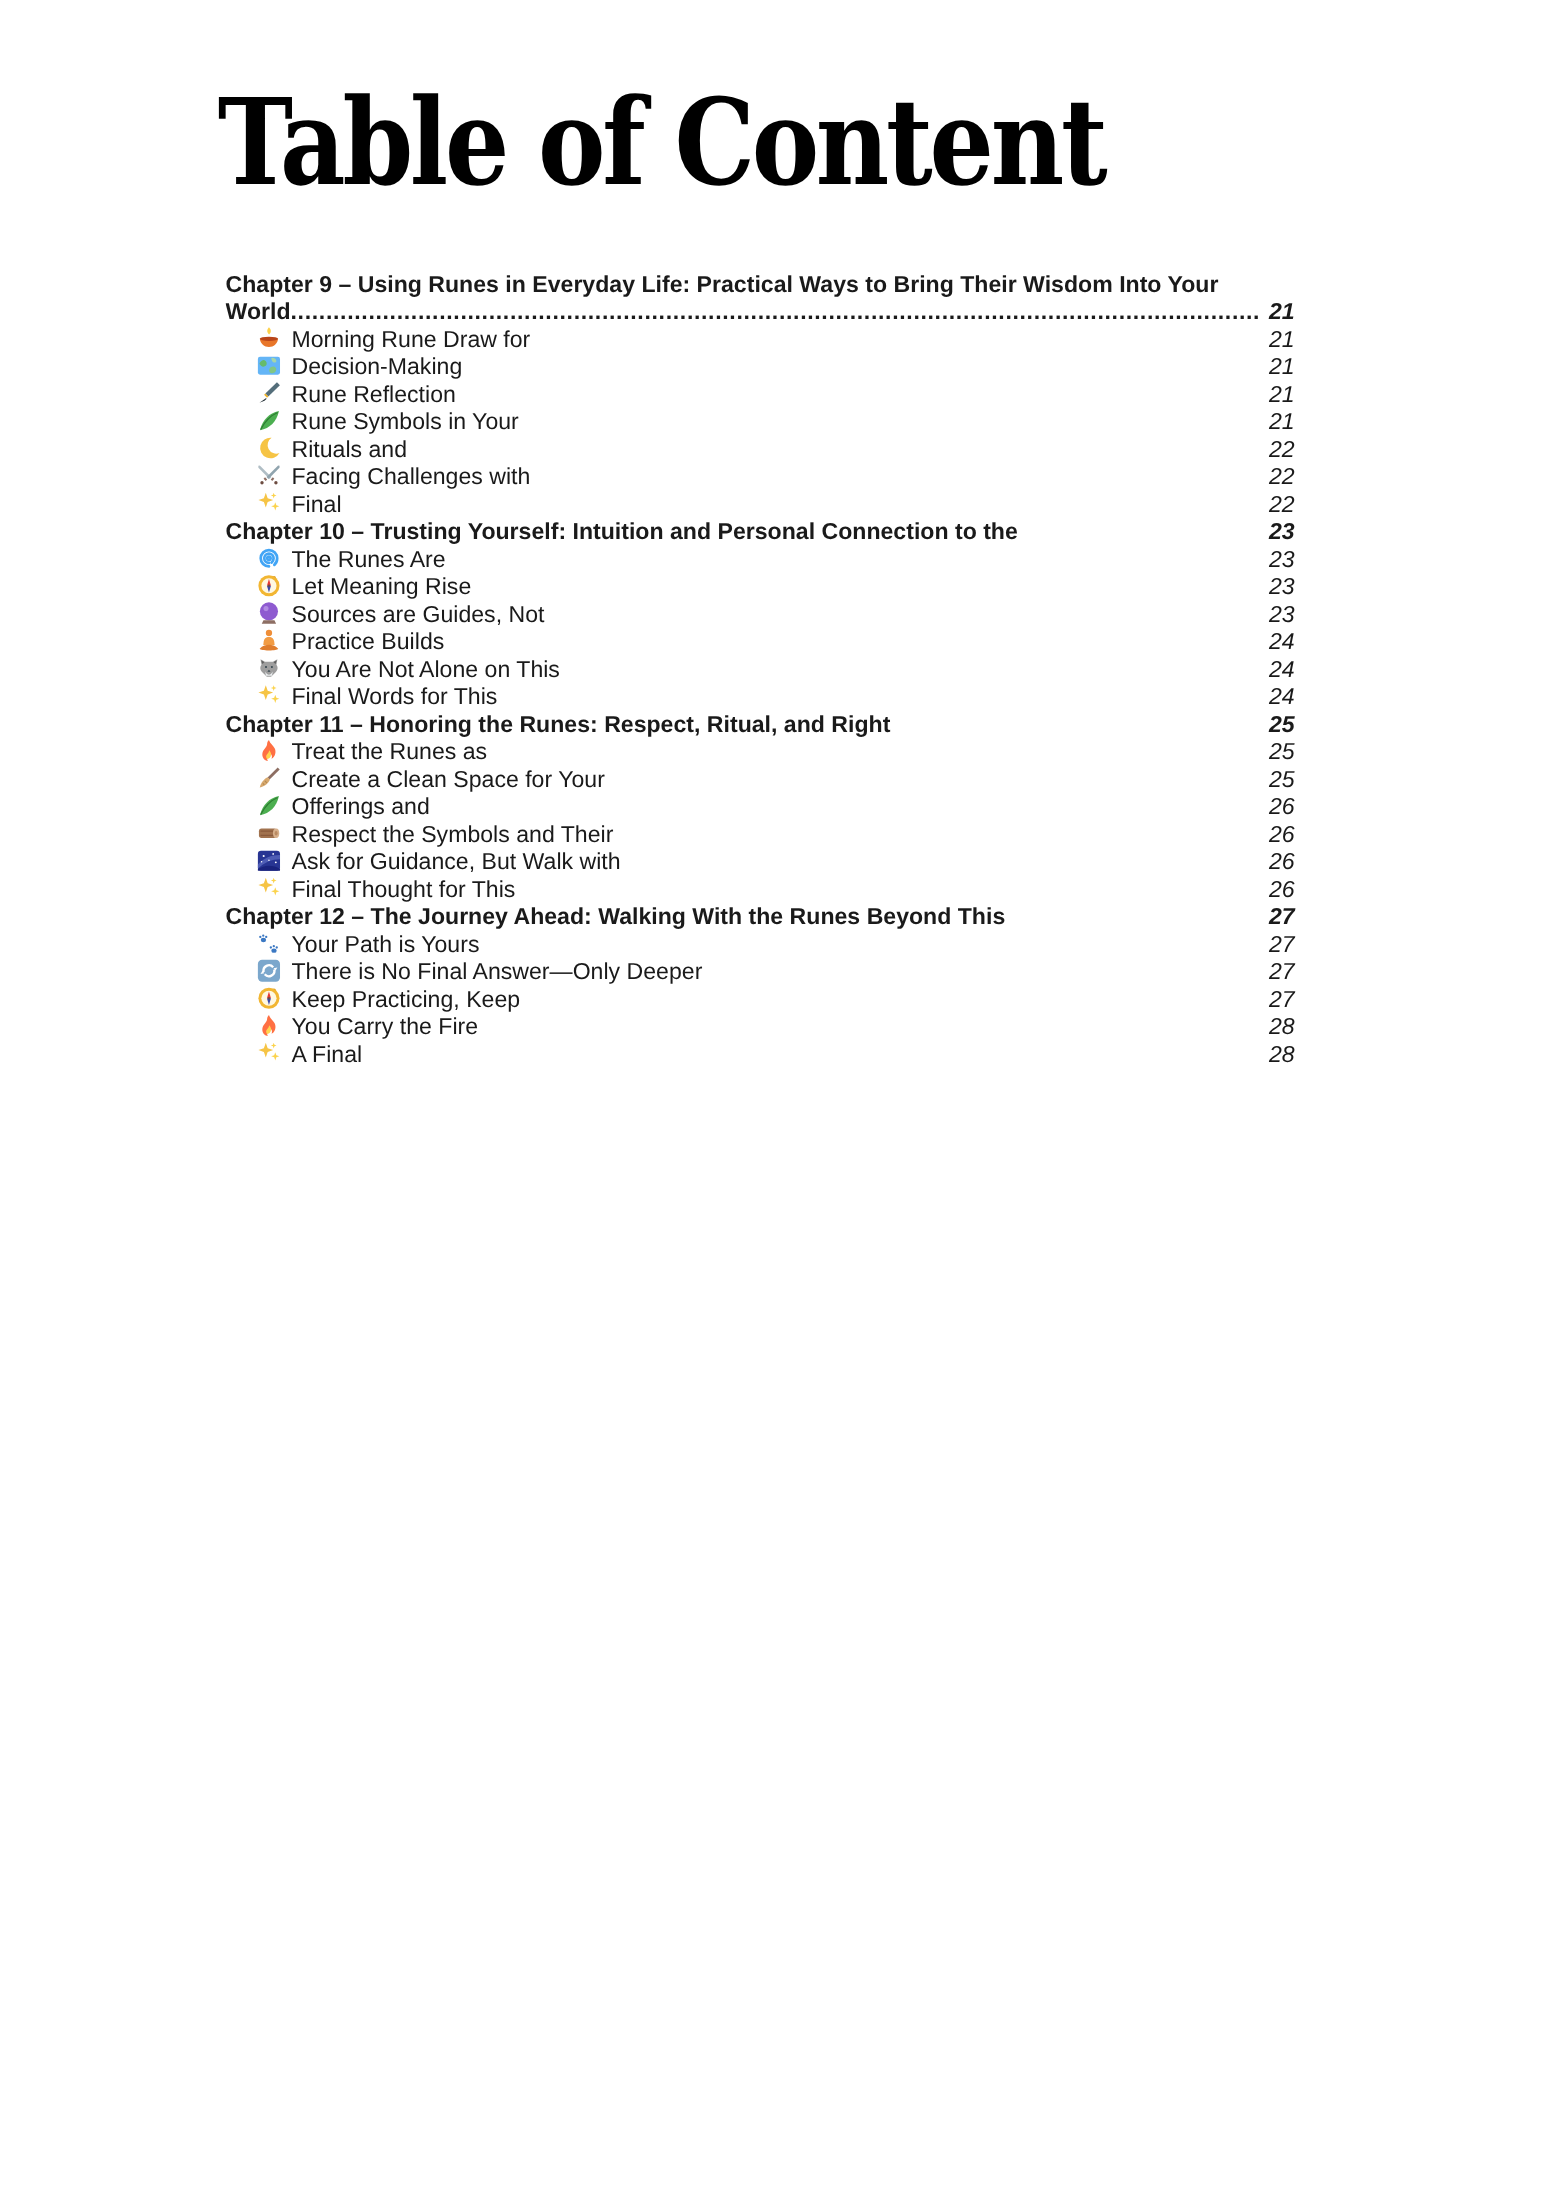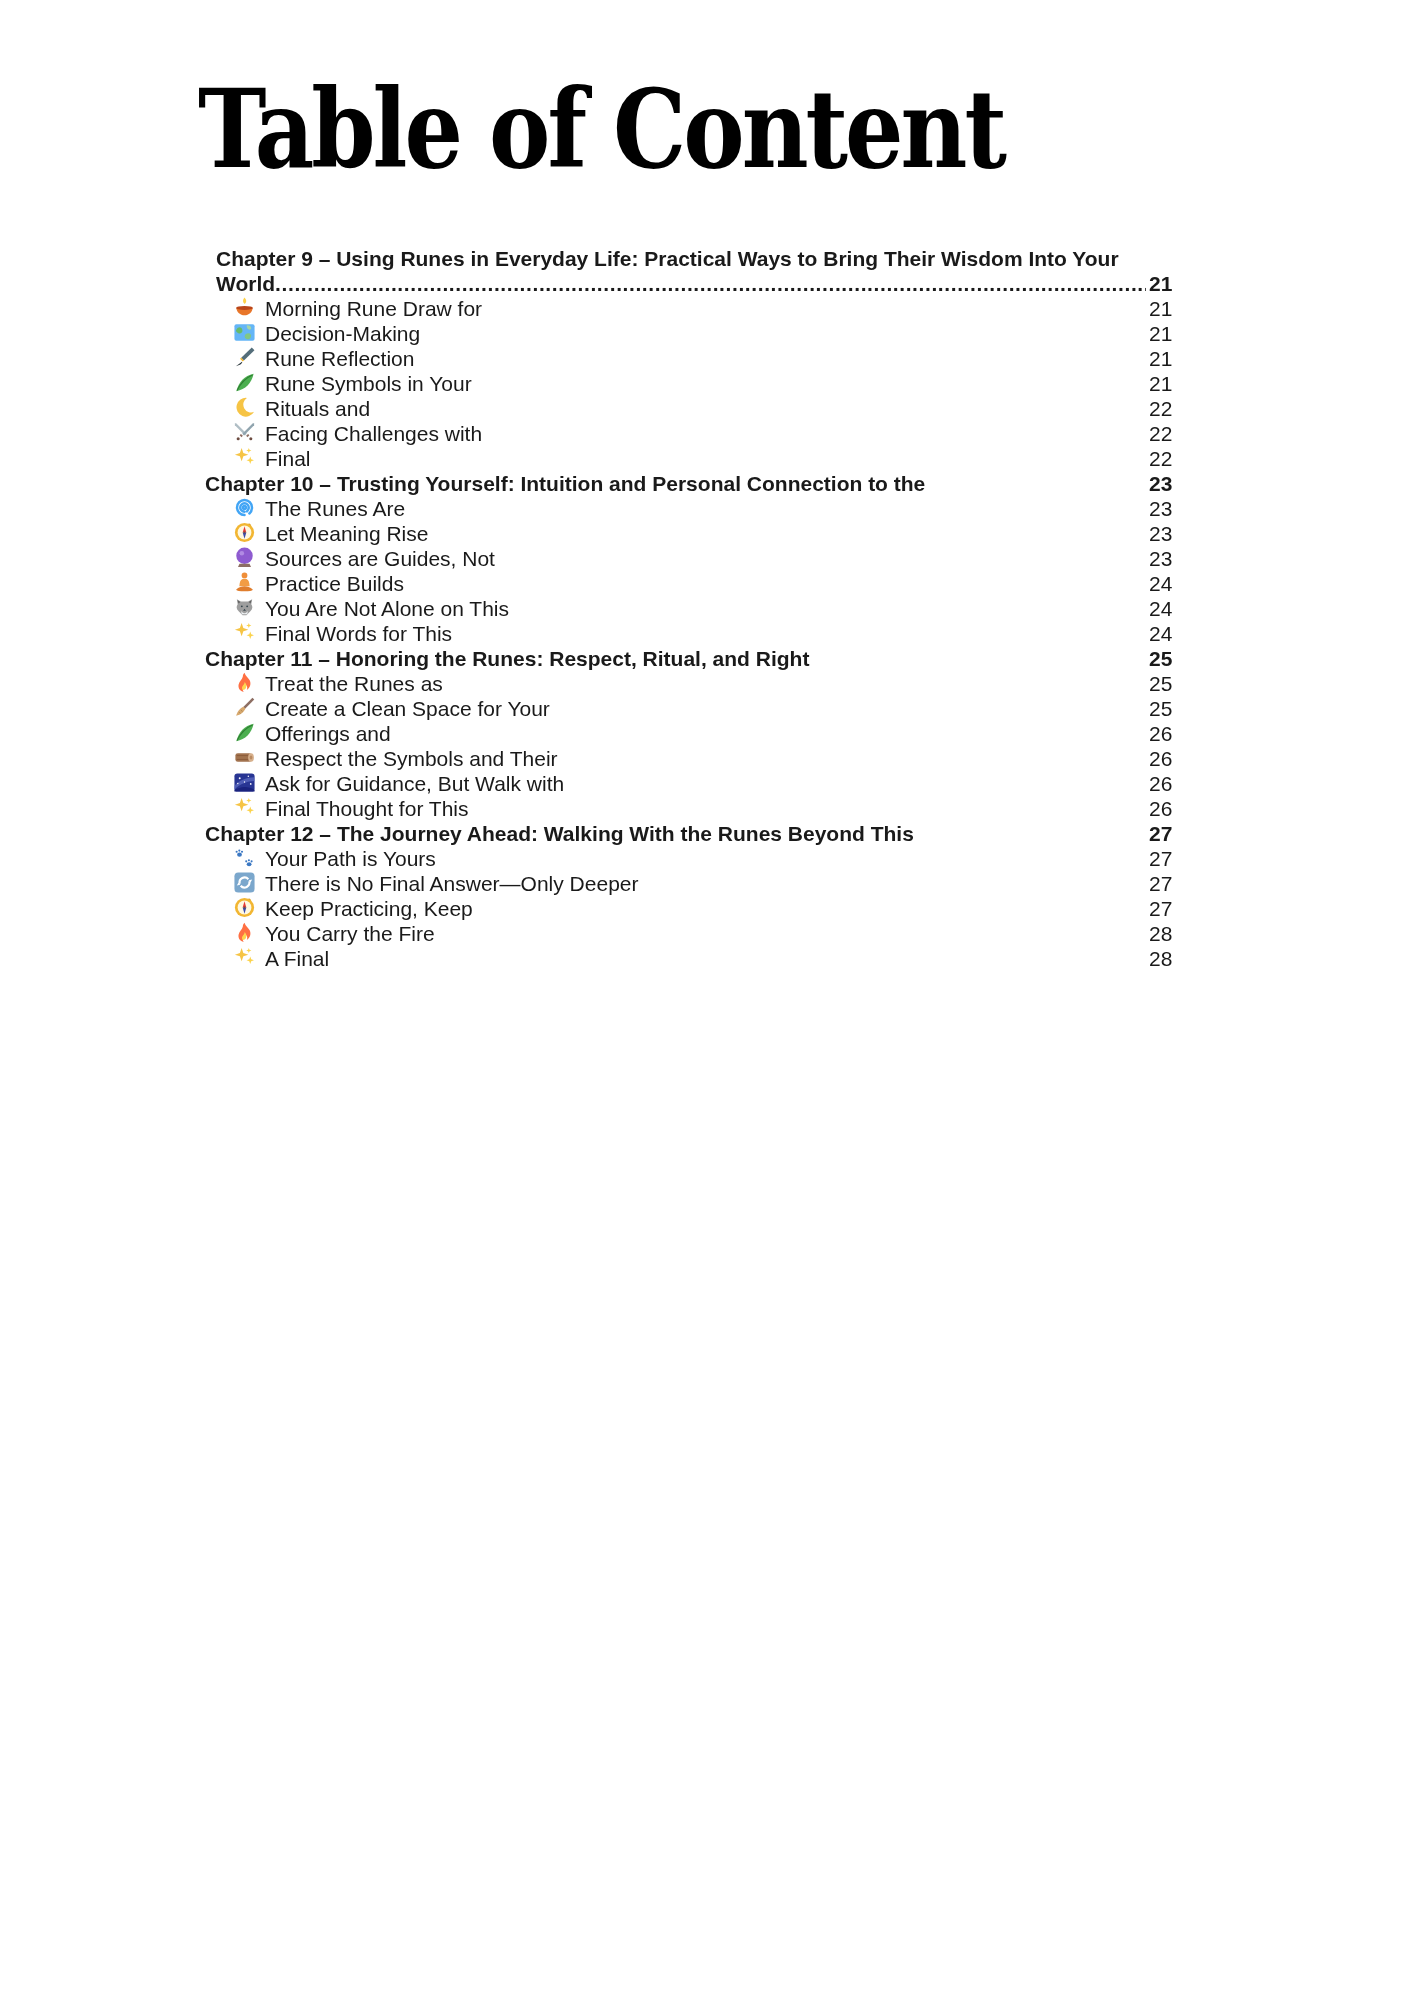--- a/index.html
+++ b/index.html
@@ -37,32 +37,33 @@
     font-size: 21px;
     line-height: 25px;
   }
   .row.chapter { font-weight: bold; }
 
   .row .label {
     flex: 1 1 auto;
     overflow: hidden;
     max-height: 25px;
   }
-  .row.two-line .label { max-height: 50px; margin-left: 11px; }
+  .row.two-line .label { max-height: 50px; }
   .row .label::after {
     content: "....................................................................................................................................................................................................................................................................................................................";
     word-break: break-all;
     letter-spacing: 0.6px;
   }
 
   .page-num {
     flex: 0 0 auto;
     min-width: 28px;
-    text-align: left;
+    text-align: right;
     padding-left: 3px;
+    font-style: italic;
   }
 
   .item { padding-left: 28px; }
   .icon {
     flex: 0 0 auto;
     width: 23px; height: 23px;
     margin-right: 9px;
     margin-bottom: 2px;
   }
   .icon svg { width: 23px; height: 23px; display: block; }

